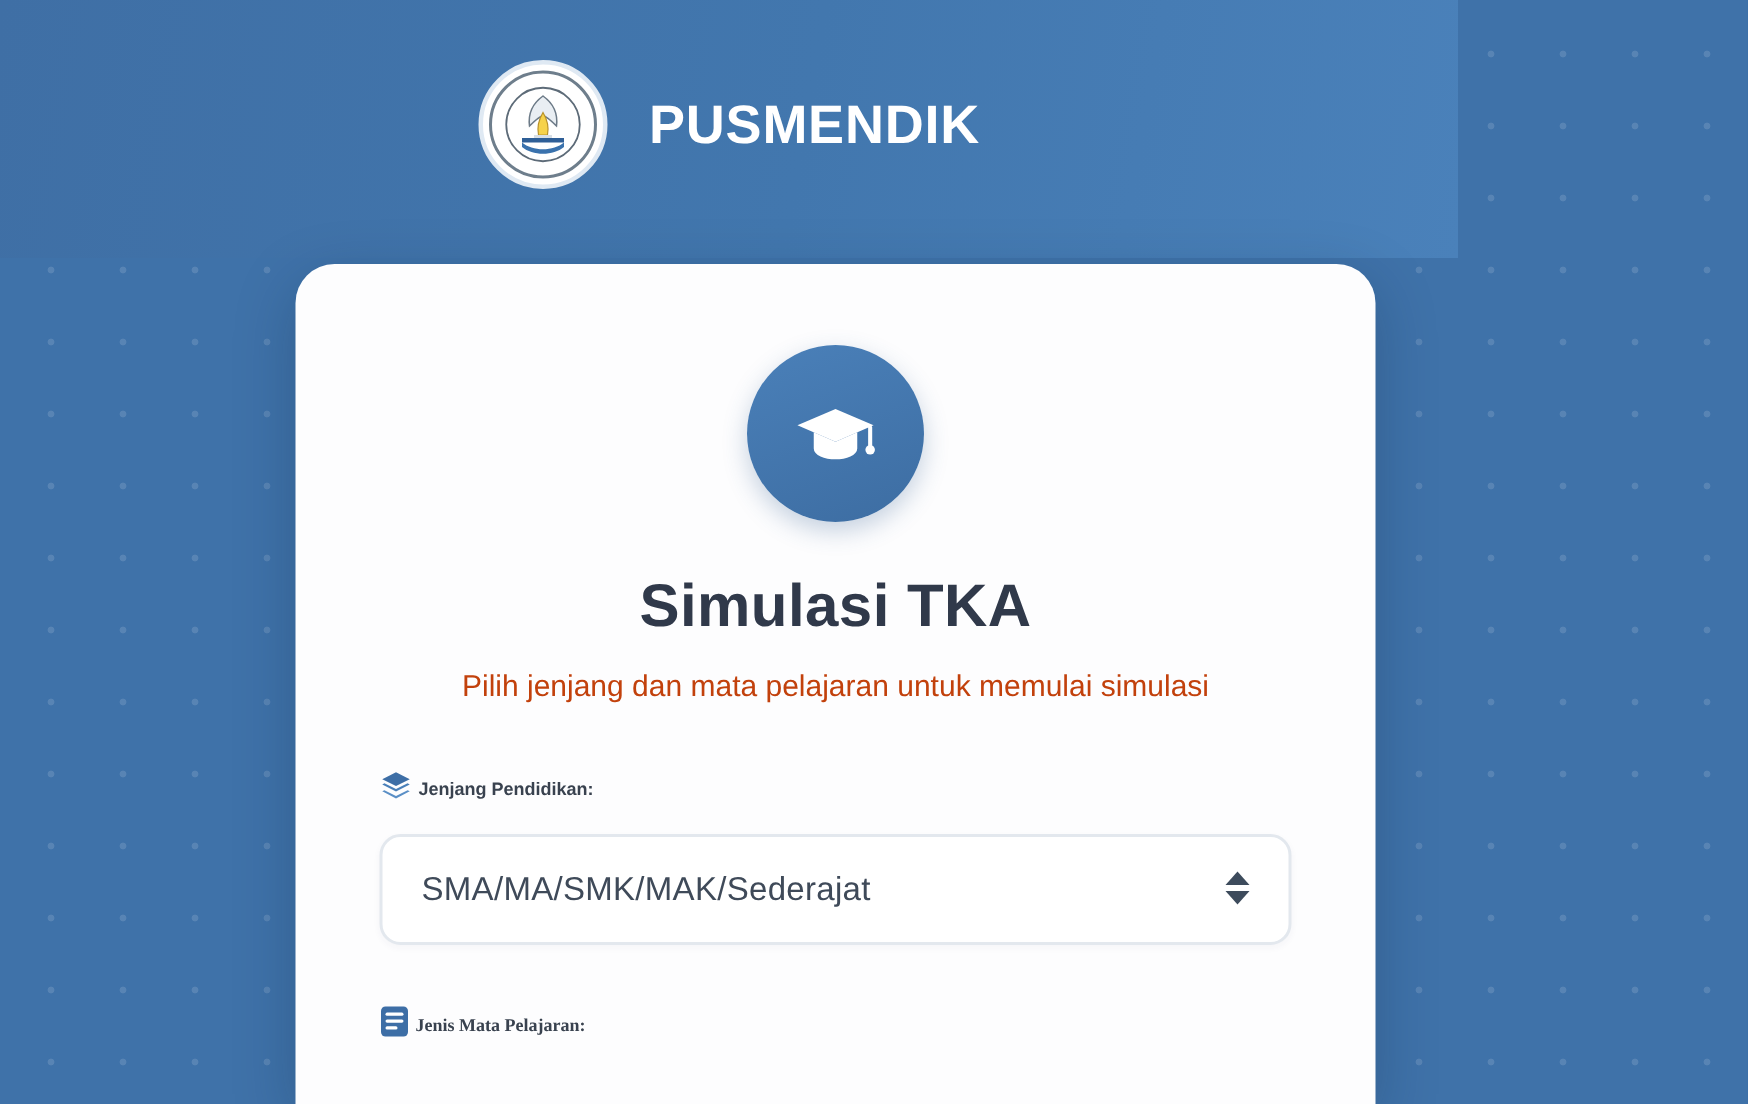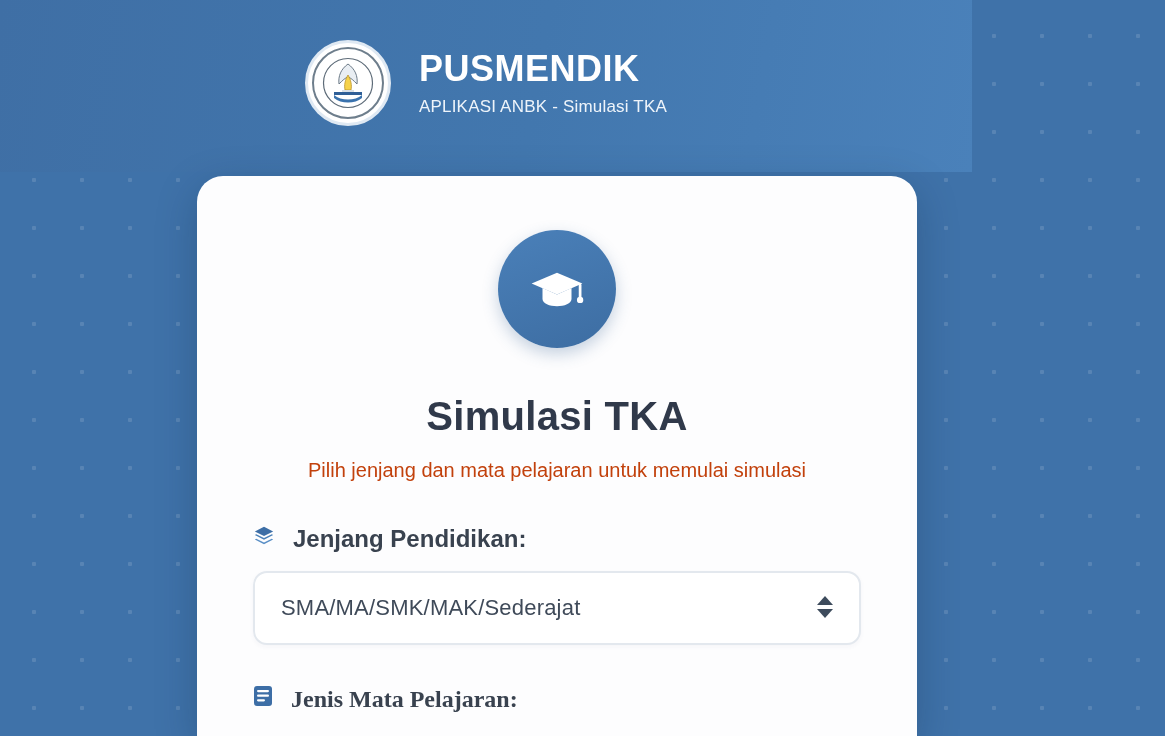--- a/index.html
+++ b/index.html
@@ -98,42 +98,42 @@
     border-radius: 50%;
     background: linear-gradient(160deg, #4a80b9 0%, #3d6da2 100%);
     margin: 0 auto;
     display: flex;
     align-items: center;
     justify-content: center;
     box-shadow: 0 6px 16px rgba(50, 95, 145, 0.28);
   }
 
   .card-title {
-    margin-top: 46px;
+    margin-top: 34px;
     font-size: 40px;
     font-weight: bold;
     color: #30394a;
     letter-spacing: 0.3px;
   }
   .card-sub {
     margin-top: 16px;
     font-size: 20px;
     color: #c2410c;
     line-height: 1.5;
     max-width: 540px;
     margin-left: auto;
     margin-right: auto;
   }
 
   .field-label {
     display: flex;
     align-items: center;
-    gap: 18px;
+    gap: 4px;
     margin-top: 40px;
-    font-size: 24px;
+    font-size: 12px;
     font-weight: bold;
     color: #39424f;
     text-align: center;
   }
 
   .select-wrap {
     margin-top: 18px;
     position: relative;
     height: 72px;
   }
@@ -186,21 +186,20 @@
         <circle cx="27" cy="27" r="24.5" fill="none" stroke="#5d6b78" stroke-width="1.2"></circle>
         <path d="M27 8 C20 13 17 20 18 28 C22 24 24 22 27 21 C30 22 32 24 36 28 C37 20 34 13 27 8 Z" fill="#e9eef3" stroke="#6c7a87" stroke-width="1"></path>
         <path d="M27 19 C24 24 23 29 24 34 L30 34 C31 29 30 24 27 19 Z" fill="#f6d24a" stroke="#b8922c" stroke-width="0.8"></path>
         <path d="M13 36 L41 36 L41 39 L13 39 Z" fill="#2f5f97"></path>
         <path d="M13 39 C20 45 34 45 41 39 L41 42 C34 48 20 48 13 42 Z" fill="#3a72ad"></path>
         <path d="M21 34 L33 34 L33 36 L21 36 Z" fill="#d8dfe6"></path>
       </svg>
     </div>
     <div class="header-text">
       <div class="header-title">PUSMENDIK</div>
-      <div class="header-sub">APLIKASI ANBK - Simulasi TKA</div>
     </div>
   </div>
 </div>
 
 <div class="card">
 
   <div class="cap-circle">
     <svg width="58" height="58" viewBox="0 0 64 64" aria-hidden="true">
       <path d="M32 14 L60 26 L32 38 L4 26 Z" fill="#ffffff"></path>
       <path d="M16 31 L16 43 C16 48 24 51 32 51 C40 51 48 48 48 43 L48 31 L32 38 Z" fill="#ffffff"></path>

